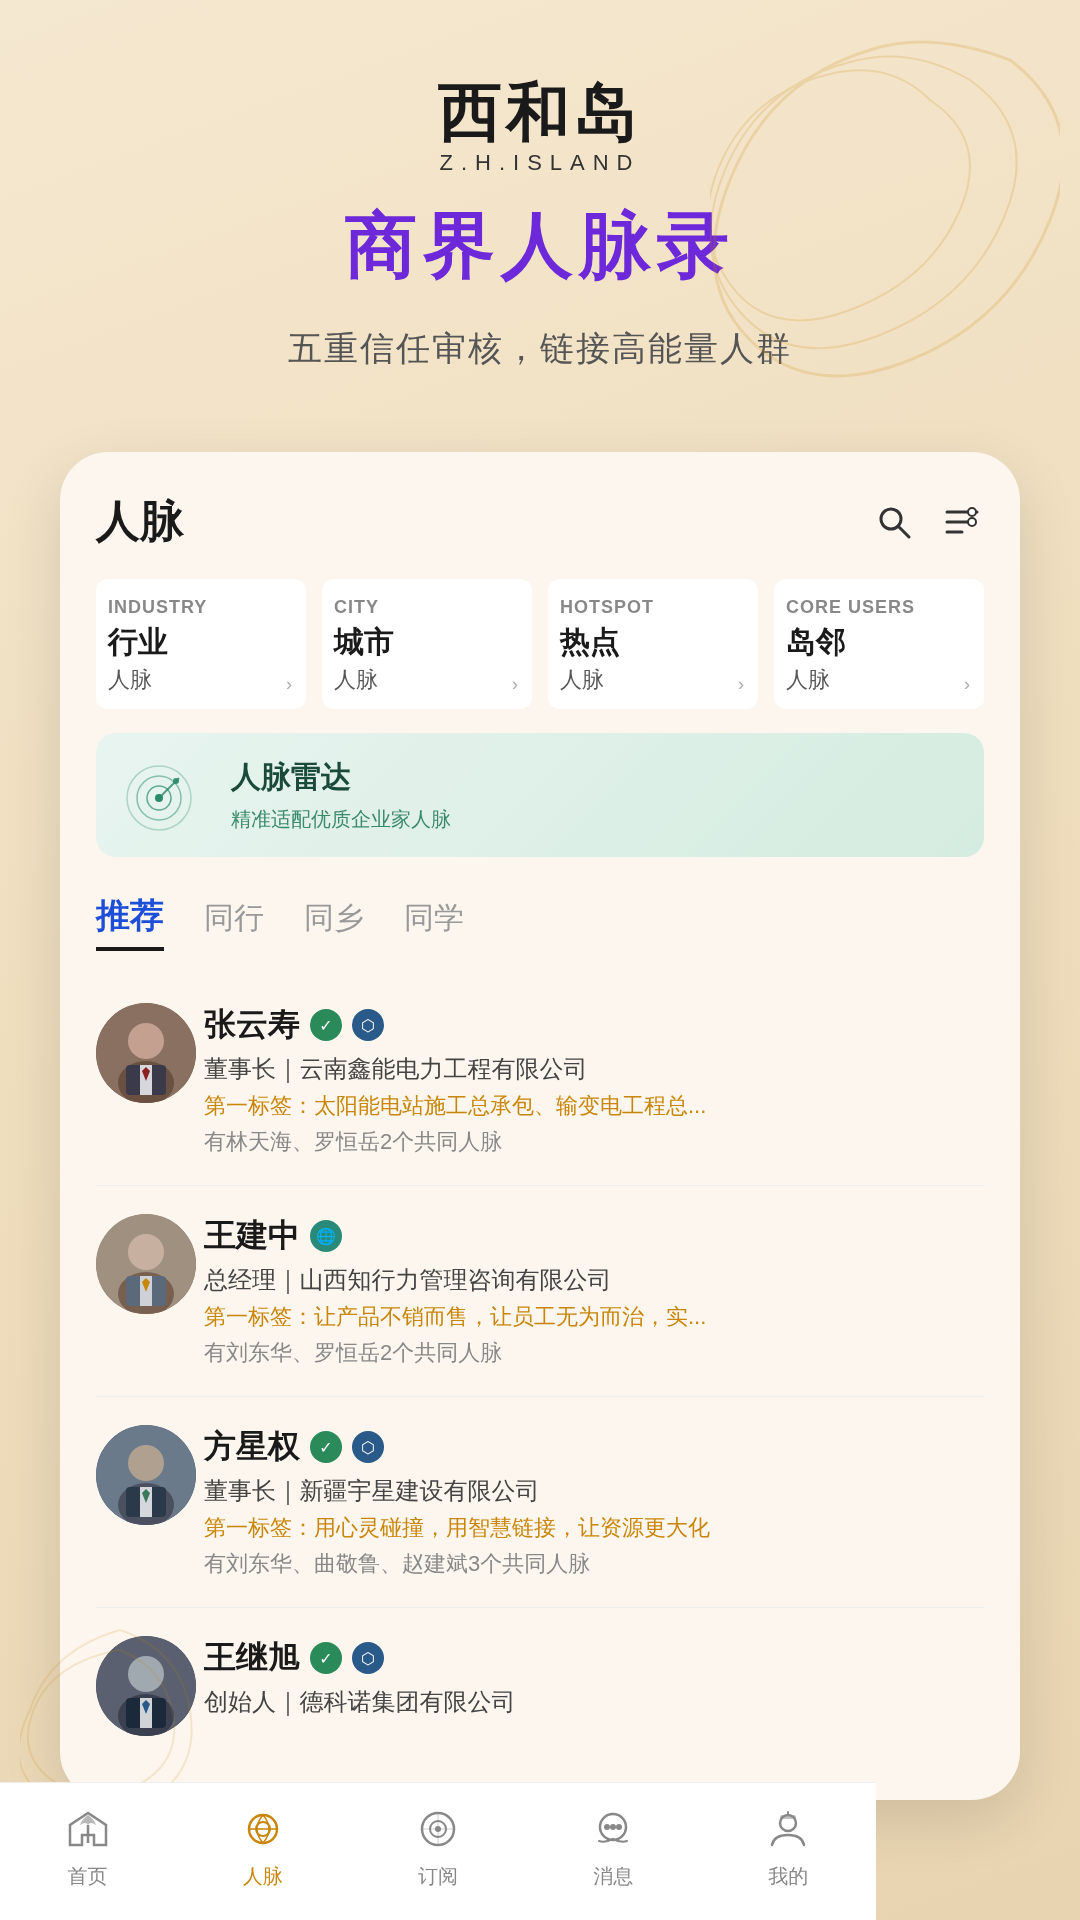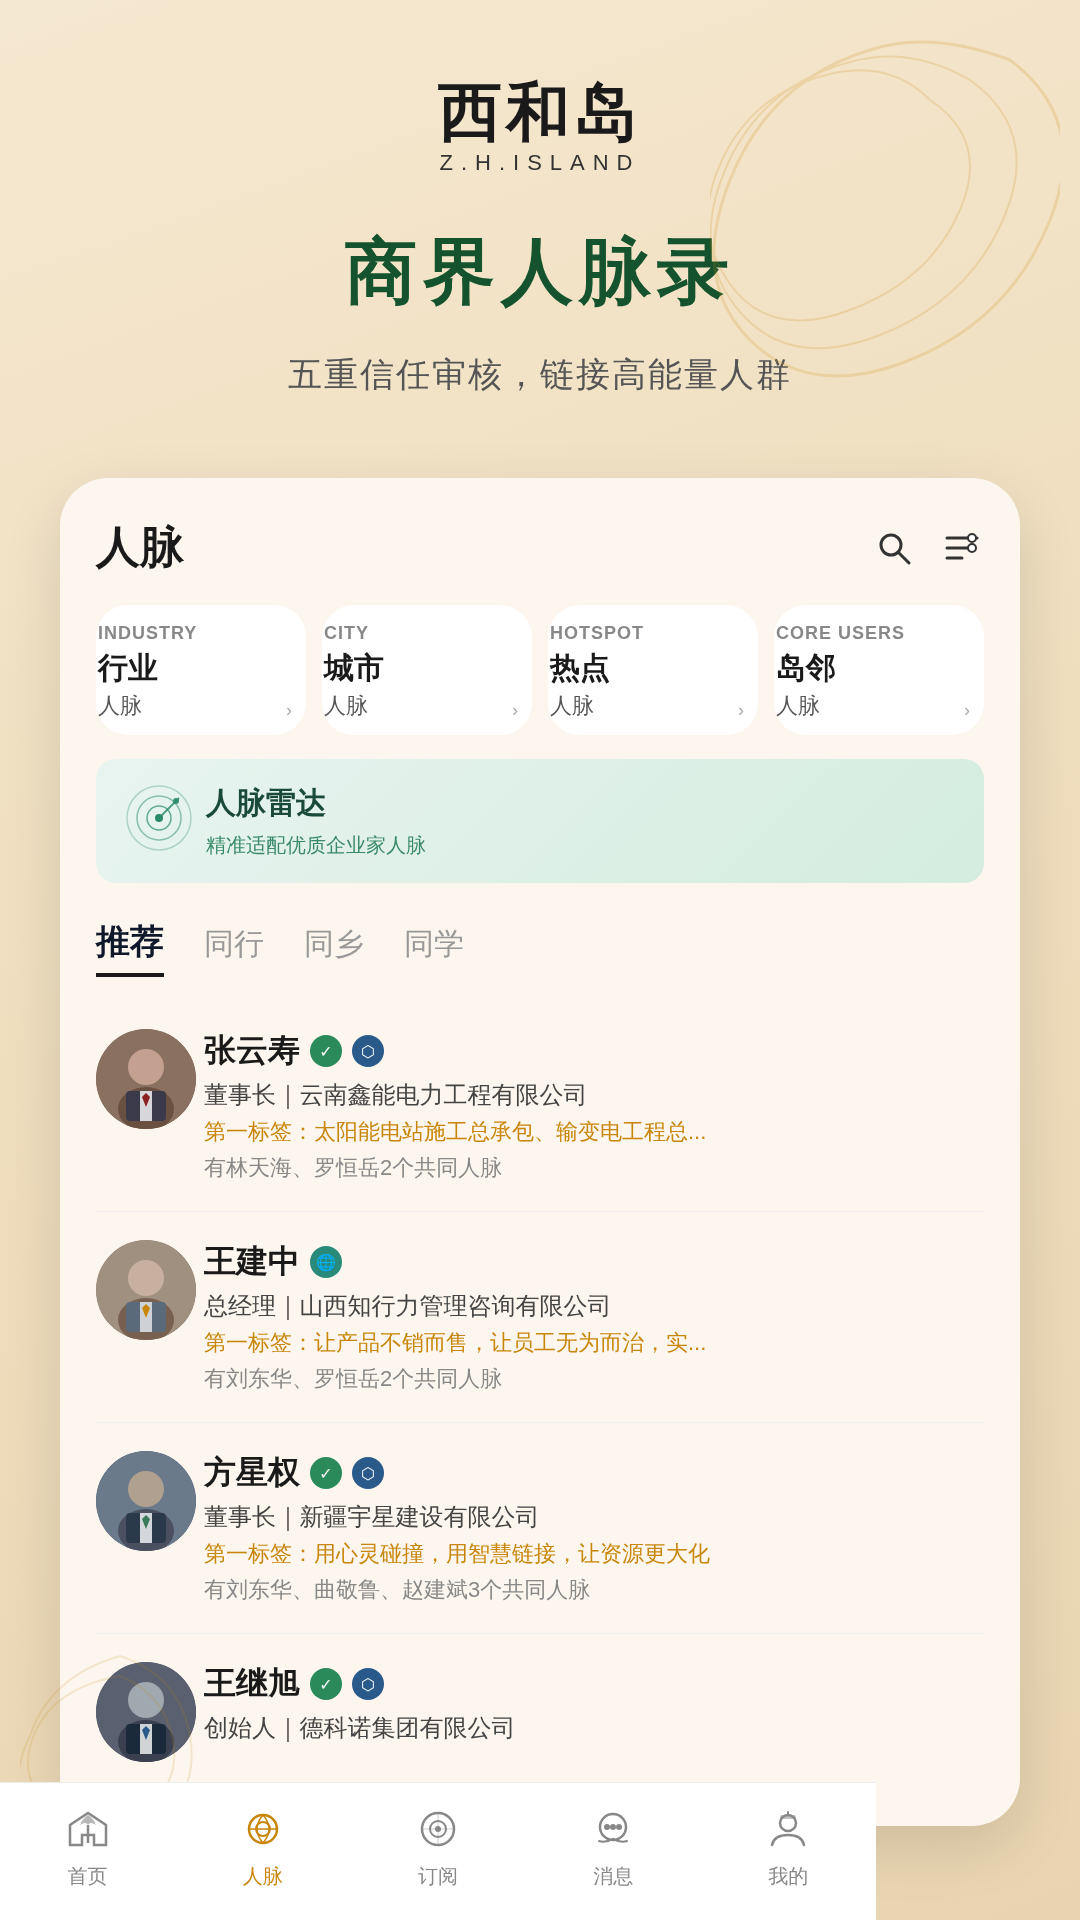--- a/index.html
+++ b/index.html
@@ -35,22 +35,22 @@
       font-size: 22px;
       letter-spacing: 8px;
       color: #333;
       margin-top: 6px;
       font-weight: 400;
     }
 
     .main-title {
       font-size: 72px;
       font-weight: 900;
-      color: #14532d;
-      margin-top: 48px;
+      color: #6d28d9;
+      margin-top: 22px;
       letter-spacing: 6px;
     }
 
     .subtitle {
       font-size: 34px;
       color: #555;
       margin-top: 32px;
       letter-spacing: 2px;
     }
 
@@ -95,22 +95,22 @@
     
     .category-grid {
       display: grid;
       grid-template-columns: repeat(4, 1fr);
       gap: 16px;
       margin-bottom: 24px;
     }
 
     .category-card {
       background: #fff;
-      border-radius: 32px;
-      padding: 18px 2px 14px;
+      border-radius: 12px;
+      padding: 18px 12px 14px;
       cursor: pointer;
       position: relative;
     }
 
     .cat-label {
       font-size: 18px;
       font-weight: 600;
       color: #888;
       letter-spacing: 1px;
       text-transform: uppercase;
@@ -143,22 +143,22 @@
       border-radius: 20px;
       padding: 24px 28px;
       display: flex;
       align-items: center;
       justify-content: space-between;
       margin-bottom: 0;
     }
 
     .radar-left {
       display: flex;
-      align-items: flex-start;
-      gap: 12px;
+      align-items: flex-end;
+      gap: 37px;
     }
 
     .radar-icon-wrap {
       width: 70px;
       height: 70px;
       position: relative;
       flex-shrink: 0;
     }
 
     .radar-text-wrap {}
@@ -201,21 +201,21 @@
     .tab-item {
       font-size: 30px;
       color: #999;
       cursor: pointer;
       padding-bottom: 8px;
     }
 
     .tab-item.active {
       font-size: 34px;
       font-weight: 800;
-      color: #0f172a;
+      color: #1d4ed8;
       border-bottom: 4px solid #1a1a1a;
     }
 
     
     .person-list {
       margin-top: 8px;
     }
 
     .person-item {
       display: flex;

